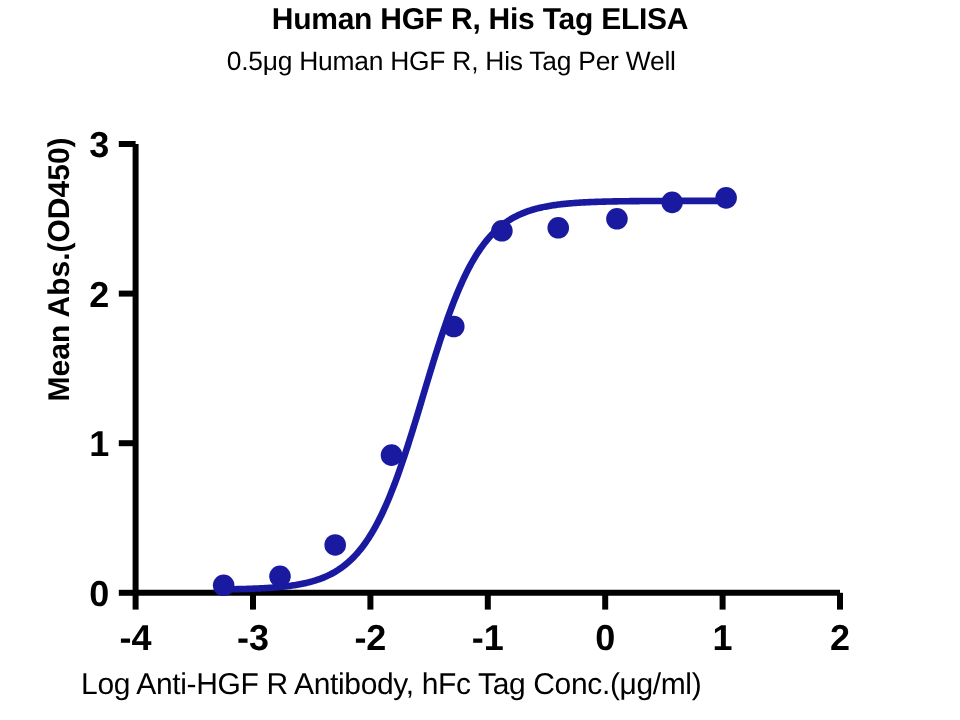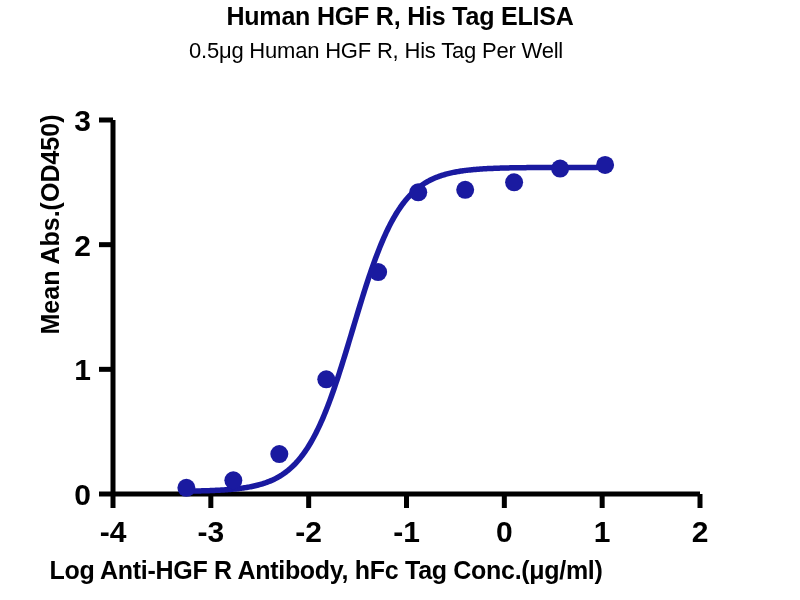--- a/index.html
+++ b/index.html
@@ -31,21 +31,21 @@
     left:-150px;top:210px;width:400px;
     transform:rotate(-90deg);
     transform-origin:center center;
     text-align:center;
     font-size:25px;font-weight:bold;color:#000;
     white-space:nowrap;
   }
   #x-axis-title{
     position:absolute;left:0;top:556px;width:652px;
     text-align:center;
-    font-size:25px;font-weight:bold;color:#000;
+    font-size:25px;font-weight:normal;color:#000;
     white-space:nowrap;
     letter-spacing:-0.3px;
   }
 
   
   #plot-svg{position:absolute;left:0;top:0;}
 
   .tick-label{
     font-family:"Liberation Sans",sans-serif;
     font-size:30px;font-weight:bold;fill:#000;

